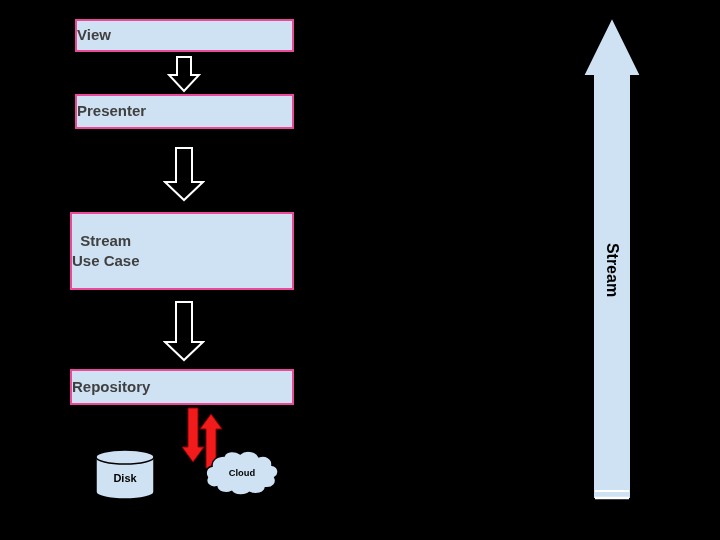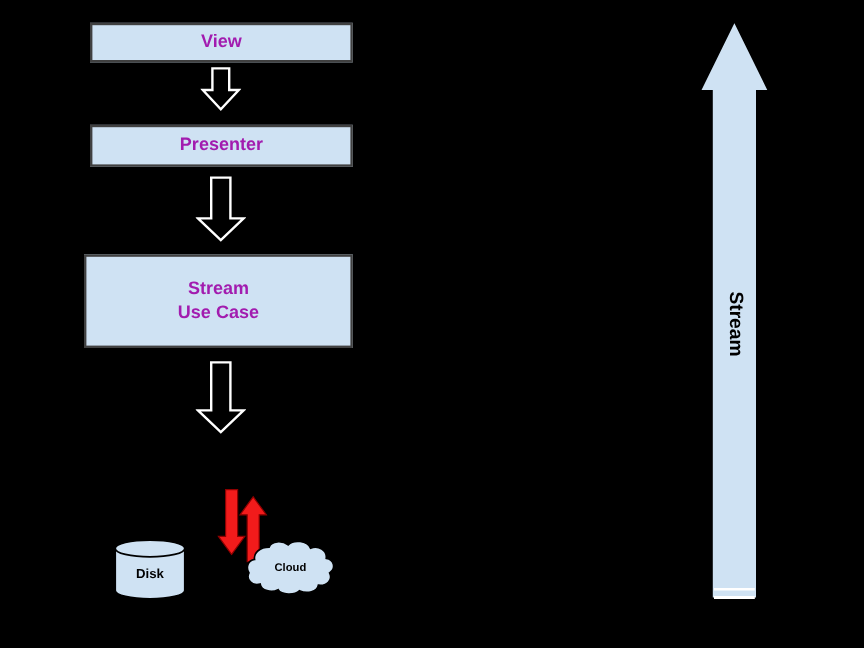--- a/index.html
+++ b/index.html
@@ -8,27 +8,26 @@
     position: relative;
     width: 720px;
     height: 540px;
     background: #000000;
     overflow: hidden;
     font-family: "Liberation Sans", sans-serif;
   }
   .node {
     position: absolute;
     background: #cfe2f3;
-    border: 2px solid #404040;
-    color: #a21caf;
+    border: 2px solid #ec4899;
+    color: #404040;
     font-weight: bold;
     font-size: 15px;
     display: flex;
     align-items: center;
-    justify-content: center;
     text-align: center;
     line-height: 1.35;
   }
   .multiline { white-space: pre-line; }
   .abs { position: absolute; }
   .shape-label {
     font-weight: 600;
     font-size: 11px;
     fill: #000;
     font-family: "Liberation Sans", sans-serif;
@@ -53,37 +52,40 @@
 <div class="canvas">
 
   <div class="node" style="left:75px; top:19px; width:219px; height:33px;">
     <span>View</span>
   </div>
 
   <svg class="abs" style="left:167px; top:55px;" width="34" height="38" viewBox="0 0 34 38">
     <polygon points="10,2 24,2 24,20 32,20 17,36 2,20 10,20" fill="#000" stroke="#fff" stroke-width="2"></polygon>
   </svg>
 
-  <div class="node" style="left:75px; top:104px; width:219px; height:35px;">
+  <div class="node" style="left:75px; top:94px; width:219px; height:35px;">
     <span>Presenter</span>
   </div>
 
   <svg class="abs" style="left:163px; top:146px;" width="42" height="56" viewBox="0 0 42 56">
     <polygon points="13,2 29,2 29,36 40,36 21,54 2,36 13,36" fill="#000" stroke="#fff" stroke-width="2"></polygon>
   </svg>
 
   <div class="node" style="left:70px; top:212px; width:224px; height:78px;">
     <span class="multiline">Stream
 Use Case</span>
   </div>
 
   <svg class="abs" style="left:163px; top:300px;" width="42" height="62" viewBox="0 0 42 62">
     <polygon points="13,2 29,2 29,42 40,42 21,60 2,42 13,42" fill="#000" stroke="#fff" stroke-width="2"></polygon>
   </svg>
 
+  <div class="node" style="left:70px; top:369px; width:224px; height:36px;">
+    <span>Repository</span>
+  </div>
 
   <svg class="abs" style="left:181px; top:407px;" width="24" height="56" viewBox="0 0 24 56">
     <polygon points="7,1 17,1 17,40 23,40 12,55 1,40 7,40" fill="#f21b1b" stroke="#8e0000" stroke-width="1"></polygon>
   </svg>
 
   <svg class="abs" style="left:199px; top:413px;" width="24" height="56" viewBox="0 0 24 56">
     <polygon points="7,55 17,55 17,16 23,16 12,1 1,16 7,16" fill="#f21b1b" stroke="#8e0000" stroke-width="1"></polygon>
   </svg>
 
   <svg class="abs" style="left:94px; top:449px;" width="62" height="52" viewBox="0 0 62 52">

